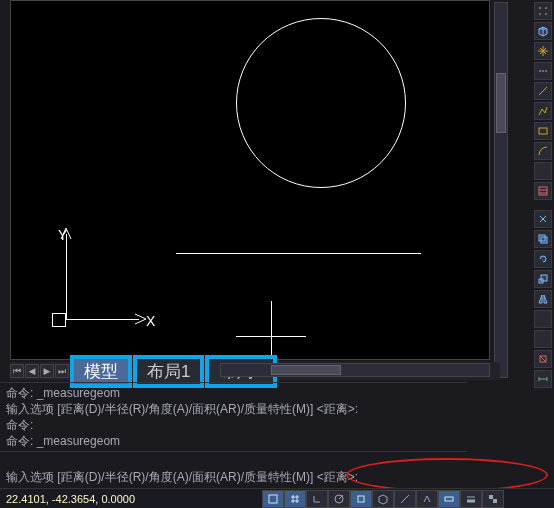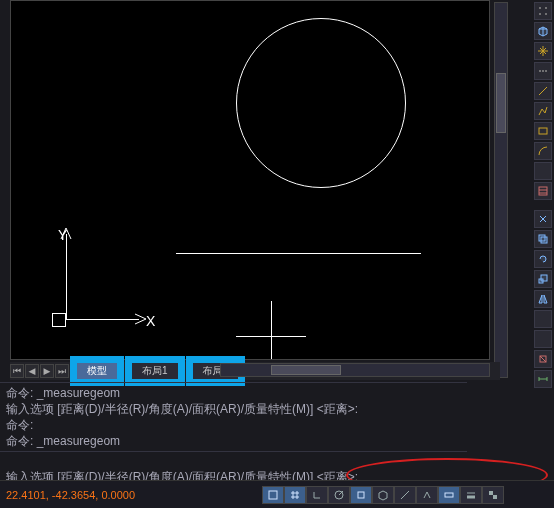--- a/index.html
+++ b/index.html
@@ -79,24 +79,24 @@
     .tabnav {
       width: 14px; height: 14px;
       display:flex; align-items:center; justify-content:center;
       color: #aaa;
       border: 1px solid #444;
       background: #2a2a30;
       font-size: 9px;
     }
     .tab {
       padding: 1px 10px;
-      font-size: 10px;
+      font-size: 17px;
       color: #ccc;
       background: #2a2a35;
-      border: 7px solid #0ea5e9;
+      border: 4px solid #0ea5e9;
     }
     .tab.active { background: #4a6a9a; color:#fff; }
     .hscroll {
       position:absolute;
       left: 220px; top: 363px; width: 270px; height: 14px;
       background: #2c2c3a;
       border: 1px solid #444;
     }
     .hscroll-thumb {
       position:absolute; left:50px; top:1px; width:70px; height:10px;
@@ -169,24 +169,24 @@
       left: 346px; top: 458px;
       width: 202px; height: 34px;
       border: 2px solid #d62020;
       border-radius: 50%/50%;
       pointer-events: none;
     }
 
     .statusbar {
       position: absolute;
       left:0; bottom:0;
-      width: 554px; height: 28px;
+      width: 554px; height: 20px;
       background: #1a1a22;
       display:flex; align-items:center;
-      color:#f97316;
+      color:#fef9c3;
       border-top:1px solid #333;
     }
     .coords { padding: 0 6px; font-size:11px; }
     .status-btns { display:flex; margin-left:auto; margin-right:50px; }
     .sb-btn {
       width: 22px; height: 18px;
       border:1px solid #444;
       background:#2b2b38;
       display:flex;align-items:center;justify-content:center;
     }

